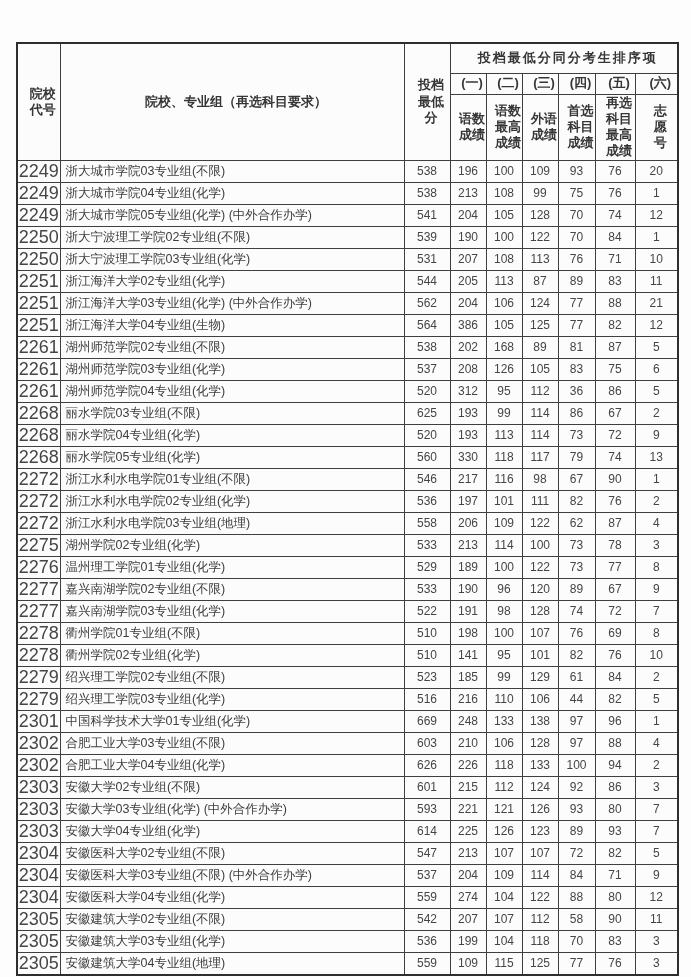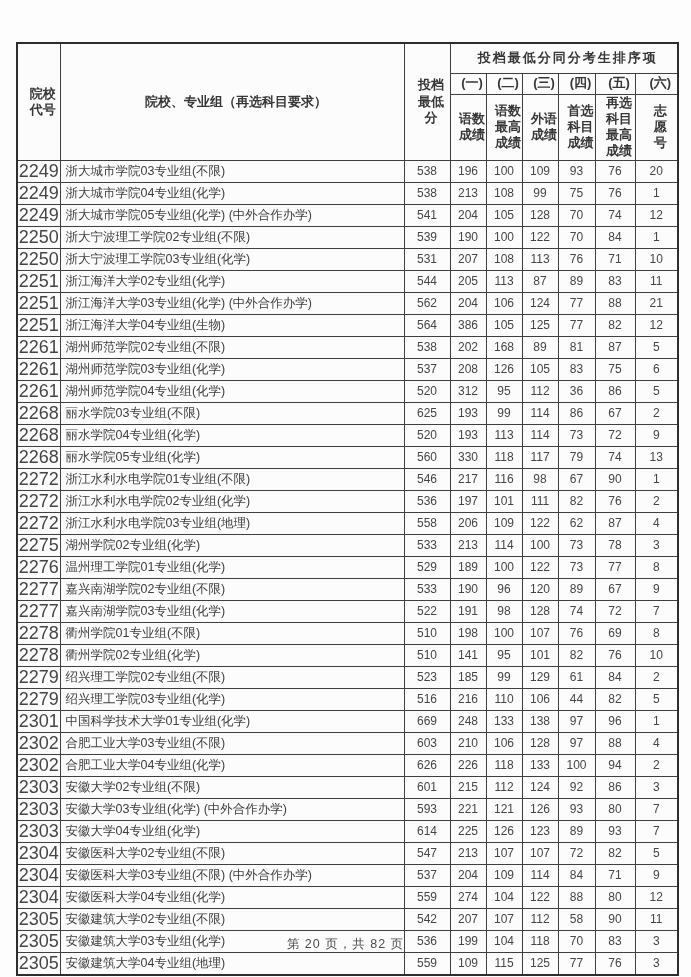--- a/index.html
+++ b/index.html
@@ -528,14 +528,13 @@
     <td class="c-num">109</td>
     <td class="c-num">115</td>
     <td class="c-num">125</td>
     <td class="c-num">77</td>
     <td class="c-num">76</td>
     <td class="c-num">3</td>
   </tr>
       </tbody>
   </table>
 
-  <div class="footer">第 20 页，共 82 页</div>
 </div>
 
 </body></html>

